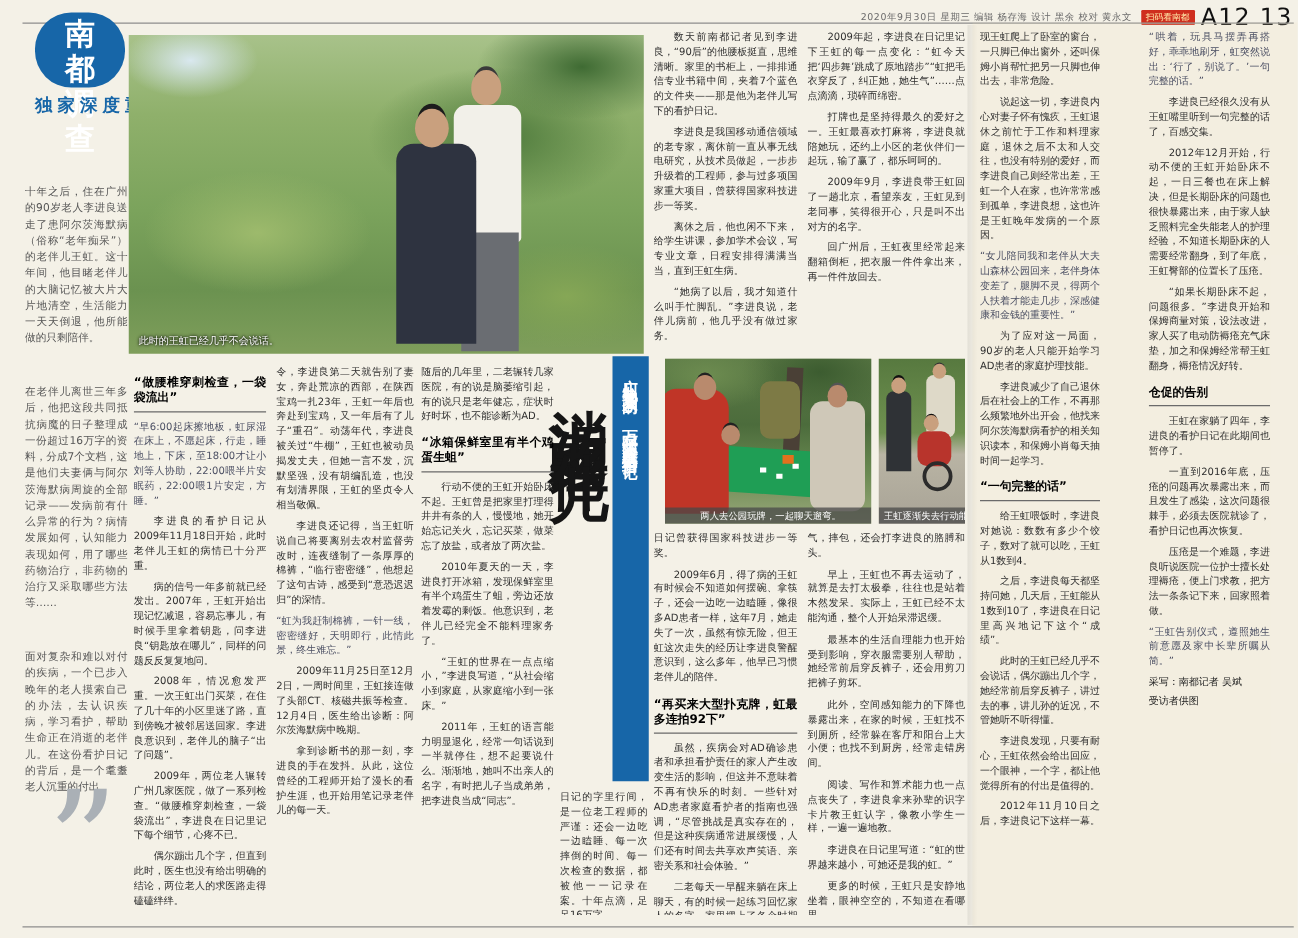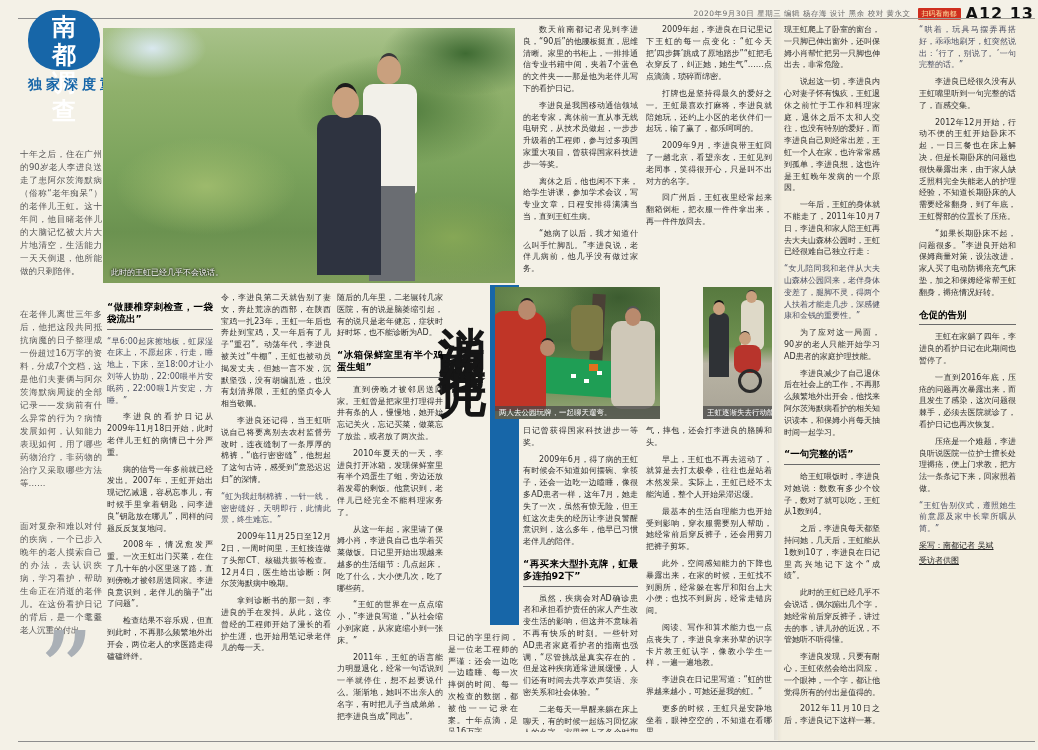--- a/index.html
+++ b/index.html
@@ -3,21 +3,21 @@
 <meta charset="utf-8">
 <style>
   html,body{margin:0;padding:0;}
   body{width:1038px;height:750px;background:#f4f1e7;position:relative;overflow:hidden;
        font-family:"DejaVu Sans","Liberation Sans",sans-serif;}
   
   .hdr{position:absolute;top:3px;right:4px;text-align:right;white-space:nowrap;}
   .hdr .dateline{font-size:7.5px;color:#6b6b6b;letter-spacing:.5px;vertical-align:middle;}
   .hdr .badge{display:inline-block;background:#cf2e1e;color:#ffe9a8;font-size:7px;line-height:10px;
               padding:1px 4px;margin:0 5px 0 7px;vertical-align:middle;border-radius:1px;}
-  .hdr .pageno{font-size:16px;font-weight:700;color:#111;vertical-align:middle;letter-spacing:1px;}
+  .hdr .pageno{font-size:19px;font-weight:400;color:#111;vertical-align:middle;letter-spacing:1px;}
   .rule{position:absolute;left:18px;right:3px;height:1px;background:#8d8d8d;}
   
   .logo{position:absolute;left:28px;top:10px;width:72px;height:60px;background:#1766a8;color:#fff;
         font-weight:bold;font-size:24px;line-height:28px;padding:3px 0 0 24px;box-sizing:border-box;letter-spacing:3px;border-radius:29px;}
   .tagline{position:absolute;left:28px;top:76px;color:#1766a8;font-size:14px;font-weight:bold;letter-spacing:4px;}
   .rail{position:absolute;left:20px;top:118px;width:82px;height:535px;overflow:hidden;
         font-size:8.5px;line-height:13px;color:#565656;text-align:justify;}
   .pullquote{position:absolute;left:38px;top:618px;font-size:110px;line-height:110px;color:#aab0b6;
              font-family:"DejaVu Serif","Liberation Serif",serif;}
   
@@ -27,25 +27,25 @@
       radial-gradient(90px 50px at 12% 8%,#d9e8ef 0%,rgba(217,232,239,0) 60%),
       radial-gradient(120px 60px at 88% 10%,#3f6b33 0%,rgba(63,107,51,0) 70%),
       radial-gradient(150px 80px at 72% 32%,#4e7a3c 0%,rgba(78,122,60,0) 70%),
       radial-gradient(130px 70px at 25% 62%,#9dba6c 0%,rgba(157,186,108,0) 70%),
       radial-gradient(110px 60px at 85% 82%,#86a756 0%,rgba(134,167,86,0) 70%),
       linear-gradient(180deg,#a8c28a 0%,#8fb06b 25%,#7ba35c 55%,#6b9250 80%,#7f9e5b 100%);}
   .fig{position:absolute;}
   .cap-overlay{position:absolute;left:8px;bottom:5px;color:#fff;font-size:8px;text-shadow:0 0 3px #000,0 0 2px #000;}
   .capbar{position:absolute;left:0;right:0;bottom:0;height:13px;background:rgba(72,72,72,.75);
           color:#fff;font-size:7.5px;line-height:13px;padding-left:4px;box-sizing:border-box;white-space:nowrap;overflow:hidden;}
-  .photoB{left:495px;top:287px;width:165px;height:132px;
+  .photoB{left:532px;top:287px;width:165px;height:132px;
     background:
       radial-gradient(80px 40px at 20% 10%,#6d8c50 0%,rgba(109,140,80,0) 70%),
       radial-gradient(90px 50px at 75% 8%,#3c5c30 0%,rgba(60,92,48,0) 70%),
-      linear-gradient(180deg,#5c7a46 0%,#4c6c3c 40%,#6b8a52 70%,#9aa87b 100%);}
+      linear-gradient(180deg,#5c7a46 0%,#4c6c3c 40%,#6b8a52 70%,#9aa87b 100%); text-align: center;}
   .photoC{left:703px;top:287px;width:69px;height:132px;
     background:linear-gradient(180deg,#57793f 0%,#6f9150 45%,#b9b4a4 58%,#a8a396 100%);}
   
   .headline-v{position:absolute;left:435px;top:288px;height:340px;width:54px;
       writing-mode:vertical-rl;font-size:48px;font-weight:900;color:#151515;letter-spacing:9px;line-height:52px;}
   .banner-v{position:absolute;left:490px;top:285px;width:29px;height:340px;background:#1766a8;color:#fff;
       writing-mode:vertical-rl;font-size:12.5px;font-weight:bold;letter-spacing:2.5px;line-height:29px;
       padding-top:9px;box-sizing:border-box;text-align:left;}
   
   .col{position:absolute;overflow:hidden;font-size:8px;line-height:11.8px;color:#2e2e2e;text-align:justify;}
@@ -58,21 +58,21 @@
   .colA{left:107px;top:292px;width:106px;height:440px;}
   .colB{left:221px;top:292px;width:110px;height:440px;}
   .colC{left:337px;top:292px;width:106px;height:440px;}
   .colC2{left:448px;top:632px;width:70px;height:100px;}
   .colDtop{left:523px;top:24px;width:115px;height:258px;}
   .colEtop{left:646px;top:24px;width:126px;height:258px;}
   .colDbot{left:523px;top:425px;width:115px;height:307px;}
   .colEbot{left:646px;top:425px;width:126px;height:307px;}
   .colF{left:784px;top:24px;width:96px;height:708px;}
   .colG{left:919px;top:24px;width:97px;height:708px;}
-  .byline{margin-top:4px;font-size:8px;color:#222;text-decoration:underline;}
+  .byline{margin-top:4px;font-size:8px;color:#222;}
   .byline div{margin-bottom:3px;}
   .gutter{position:absolute;left:774px;top:20px;width:8px;bottom:10px;
           background:linear-gradient(90deg,rgba(0,0,0,.07),rgba(0,0,0,0));}
   .rp-tint{position:absolute;left:778px;top:18px;right:0;bottom:8px;background:rgba(238,226,196,.18);pointer-events:none;}
 </style>
 </head>
 <body>
 
 <div class="hdr">
   <span class="dateline">2020年9月30日 星期三 编辑 杨存海 设计 黑余 校对 黄永文</span><span class="badge">扫码看南都</span><span class="pageno">A12 13</span>
@@ -103,35 +103,35 @@
 
 <div class="headline-v">消逝的老伴儿</div>
 <div class="banner-v">广州九旬老人的16万字阿尔茨海默病看护日记</div>
 
 <div class="col colA">
     <h3 class="blk-sub">“做腰椎穿刺检查，一袋袋流出”</h3>
     <p class="blk-it">“早6:00起床擦地板，虹尿湿在床上，不愿起床，行走，睡地上，下床，至18:00才让小刘等人协助，22:00喂半片安眠药，22:00喂1片安定，方睡。”</p>
     <p class="blk-p">李进良的看护日记从2009年11月18日开始，此时老伴儿王虹的病情已十分严重。</p>
     <p class="blk-p">病的信号一年多前就已经发出。2007年，王虹开始出现记忆减退，容易忘事儿，有时候手里拿着钥匙，问李进良“钥匙放在哪儿”，同样的问题反反复复地问。</p>
     <p class="blk-p">2008年，情况愈发严重。一次王虹出门买菜，在住了几十年的小区里迷了路，直到傍晚才被邻居送回家。李进良意识到，老伴儿的脑子“出了问题”。</p>
-    <p class="blk-p">检查结果不容乐观，但直到此时，不再那么频繁地外出开会，两位老人的求医路走得磕磕绊绊。</p>
+    <p class="blk-p">2009年，两位老人辗转广州几家医院，做了一系列检查。“做腰椎穿刺检查，一袋袋流出”，李进良在日记里记下每个细节，心疼不已。</p>
+    <p class="blk-p">偶尔蹦出几个字，但直到此时，医生也没有给出明确的结论，两位老人的求医路走得磕磕绊绊。</p>
   </div>
 <div class="col colB">
     <p class="blk-pn">令，李进良第二天就告别了妻女，奔赴荒凉的西部，在陕西宝鸡一扎23年，王虹一年后也奔赴到宝鸡，又一年后有了儿子“重召”。动荡年代，李进良被关过“牛棚”，王虹也被动员揭发丈夫，但她一言不发，沉默坚强，没有胡编乱造，也没有划清界限，王虹的坚贞令人相当敬佩。</p>
     <p class="blk-p">李进良还记得，当王虹听说自己将要离别去农村监督劳改时，连夜缝制了一条厚厚的棉裤，“临行密密缝”，他想起了这句古诗，感受到“意恐迟迟归”的深情。</p>
     <p class="blk-it">“虹为我赶制棉裤，一针一线，密密缝好，天明即行，此情此景，终生难忘。”</p>
     <p class="blk-p">2009年11月25日至12月2日，一周时间里，王虹接连做了头部CT、核磁共振等检查。12月4日，医生给出诊断：阿尔茨海默病中晚期。</p>
     <p class="blk-p">拿到诊断书的那一刻，李进良的手在发抖。从此，这位曾经的工程师开始了漫长的看护生涯，也开始用笔记录老伴儿的每一天。</p>
   </div>
 <div class="col colC">
     <p class="blk-pn">随后的几年里，二老辗转几家医院，有的说是脑萎缩引起，有的说只是老年健忘，症状时好时坏，也不能诊断为AD。</p>
     <h3 class="blk-sub">“冰箱保鲜室里有半个鸡蛋生蛆”</h3>
-    <p class="blk-p">直到傍晚才被邻居送回家。王虹曾是把家里打理得井井有条的人，慢慢地，她开始忘记关火，忘记买菜，做菜忘了放盐，或者放了两次盐。</p>
+    <p class="blk-p">行动不便的王虹开始卧床不起。王虹曾是把家里打理得井井有条的人，慢慢地，她开始忘记关火，忘记买菜，做菜忘了放盐，或者放了两次盐。</p>
     <p class="blk-p">2010年夏天的一天，李进良打开冰箱，发现保鲜室里有半个鸡蛋生了蛆，旁边还放着发霉的剩饭。他意识到，老伴儿已经完全不能料理家务了。</p>
-    <p class="blk-p">从这一年起，家里请了保姆小肖，李进良自己也学着买菜做饭。日记里开始出现越来越多的生活细节：几点起床，吃了什么，大小便几次，吃了哪些药。</p>
     <p class="blk-p">“王虹的世界在一点点缩小，”李进良写道，“从社会缩小到家庭，从家庭缩小到一张床。”</p>
     <p class="blk-p">2011年，王虹的语言能力明显退化，经常一句话说到一半就停住，想不起要说什么。渐渐地，她叫不出亲人的名字，有时把儿子当成弟弟，把李进良当成“同志”。</p>
   </div>
 <div class="col colC2">
     <p class="blk-pn">日记的字里行间，是一位老工程师的严谨：还会一边吃一边瞌睡、每一次摔倒的时间、每一次检查的数据，都被他一一记录在案。十年点滴，足足16万字。</p>
   </div>
 
 <div class="col colDtop">
     <p class="blk-p">数天前南都记者见到李进良，“90后”的他腰板挺直，思维清晰。家里的书柜上，一排排通信专业书籍中间，夹着7个蓝色的文件夹——那是他为老伴儿写下的看护日记。</p>
     <p class="blk-p">李进良是我国移动通信领域的老专家，离休前一直从事无线电研究，从技术员做起，一步步升级着的工程师，参与过多项国家重大项目，曾获得国家科技进步一等奖。</p>
@@ -186,21 +186,20 @@
     <p class="blk-p">阅读、写作和算术能力也一点点丧失了，李进良拿来孙辈的识字卡片教王虹认字，像教小学生一样，一遍一遍地教。</p>
     <p class="blk-p">李进良在日记里写道：“虹的世界越来越小，可她还是我的虹。”</p>
     <p class="blk-p">更多的时候，王虹只是安静地坐着，眼神空空的，不知道在看哪里。</p>
   </div>
 
 <div class="rp-tint"></div>
 <div class="gutter"></div>
 <div class="col colF">
     <p class="blk-pn">现王虹爬上了卧室的窗台，一只脚已伸出窗外，还叫保姆小肖帮忙把另一只脚也伸出去，非常危险。</p>
     <p class="blk-p">说起这一切，李进良内心对妻子怀有愧疚，王虹退休之前忙于工作和料理家庭，退休之后不太和人交往，也没有特别的爱好，而李进良自己则经常出差，王虹一个人在家，也许常常感到孤单，李进良想，这也许是王虹晚年发病的一个原因。</p>
-    <p class="blk-p">一年后，王虹的身体就不能走了，2011年10月7日，李进良和家人陪王虹再去大夫山森林公园时，王虹已经很难自己独立行走：</p>
     <p class="blk-it">“女儿陪同我和老伴从大夫山森林公园回来，老伴身体变差了，腿脚不灵，得两个人扶着才能走几步，深感健康和金钱的重要性。”</p>
     <p class="blk-p">为了应对这一局面，90岁的老人只能开始学习AD患者的家庭护理技能。</p>
     <p class="blk-p">李进良减少了自己退休后在社会上的工作，不再那么频繁地外出开会，他找来阿尔茨海默病看护的相关知识读本，和保姆小肖每天抽时间一起学习。</p>
     <h3 class="blk-sub">“一句完整的话”</h3>
     <p class="blk-p">给王虹喂饭时，李进良对她说：数数有多少个饺子，数对了就可以吃，王虹从1数到4。</p>
     <p class="blk-p">之后，李进良每天都坚持问她，几天后，王虹能从1数到10了，李进良在日记里高兴地记下这个“成绩”。</p>
     <p class="blk-p">此时的王虹已经几乎不会说话，偶尔蹦出几个字，她经常前后穿反裤子，讲过去的事，讲儿孙的近况，不管她听不听得懂。</p>
     <p class="blk-p">李进良发现，只要有耐心，王虹依然会给出回应，一个眼神，一个字，都让他觉得所有的付出是值得的。</p>
     <p class="blk-p">2012年11月10日之后，李进良记下这样一幕。</p>
   </div>

